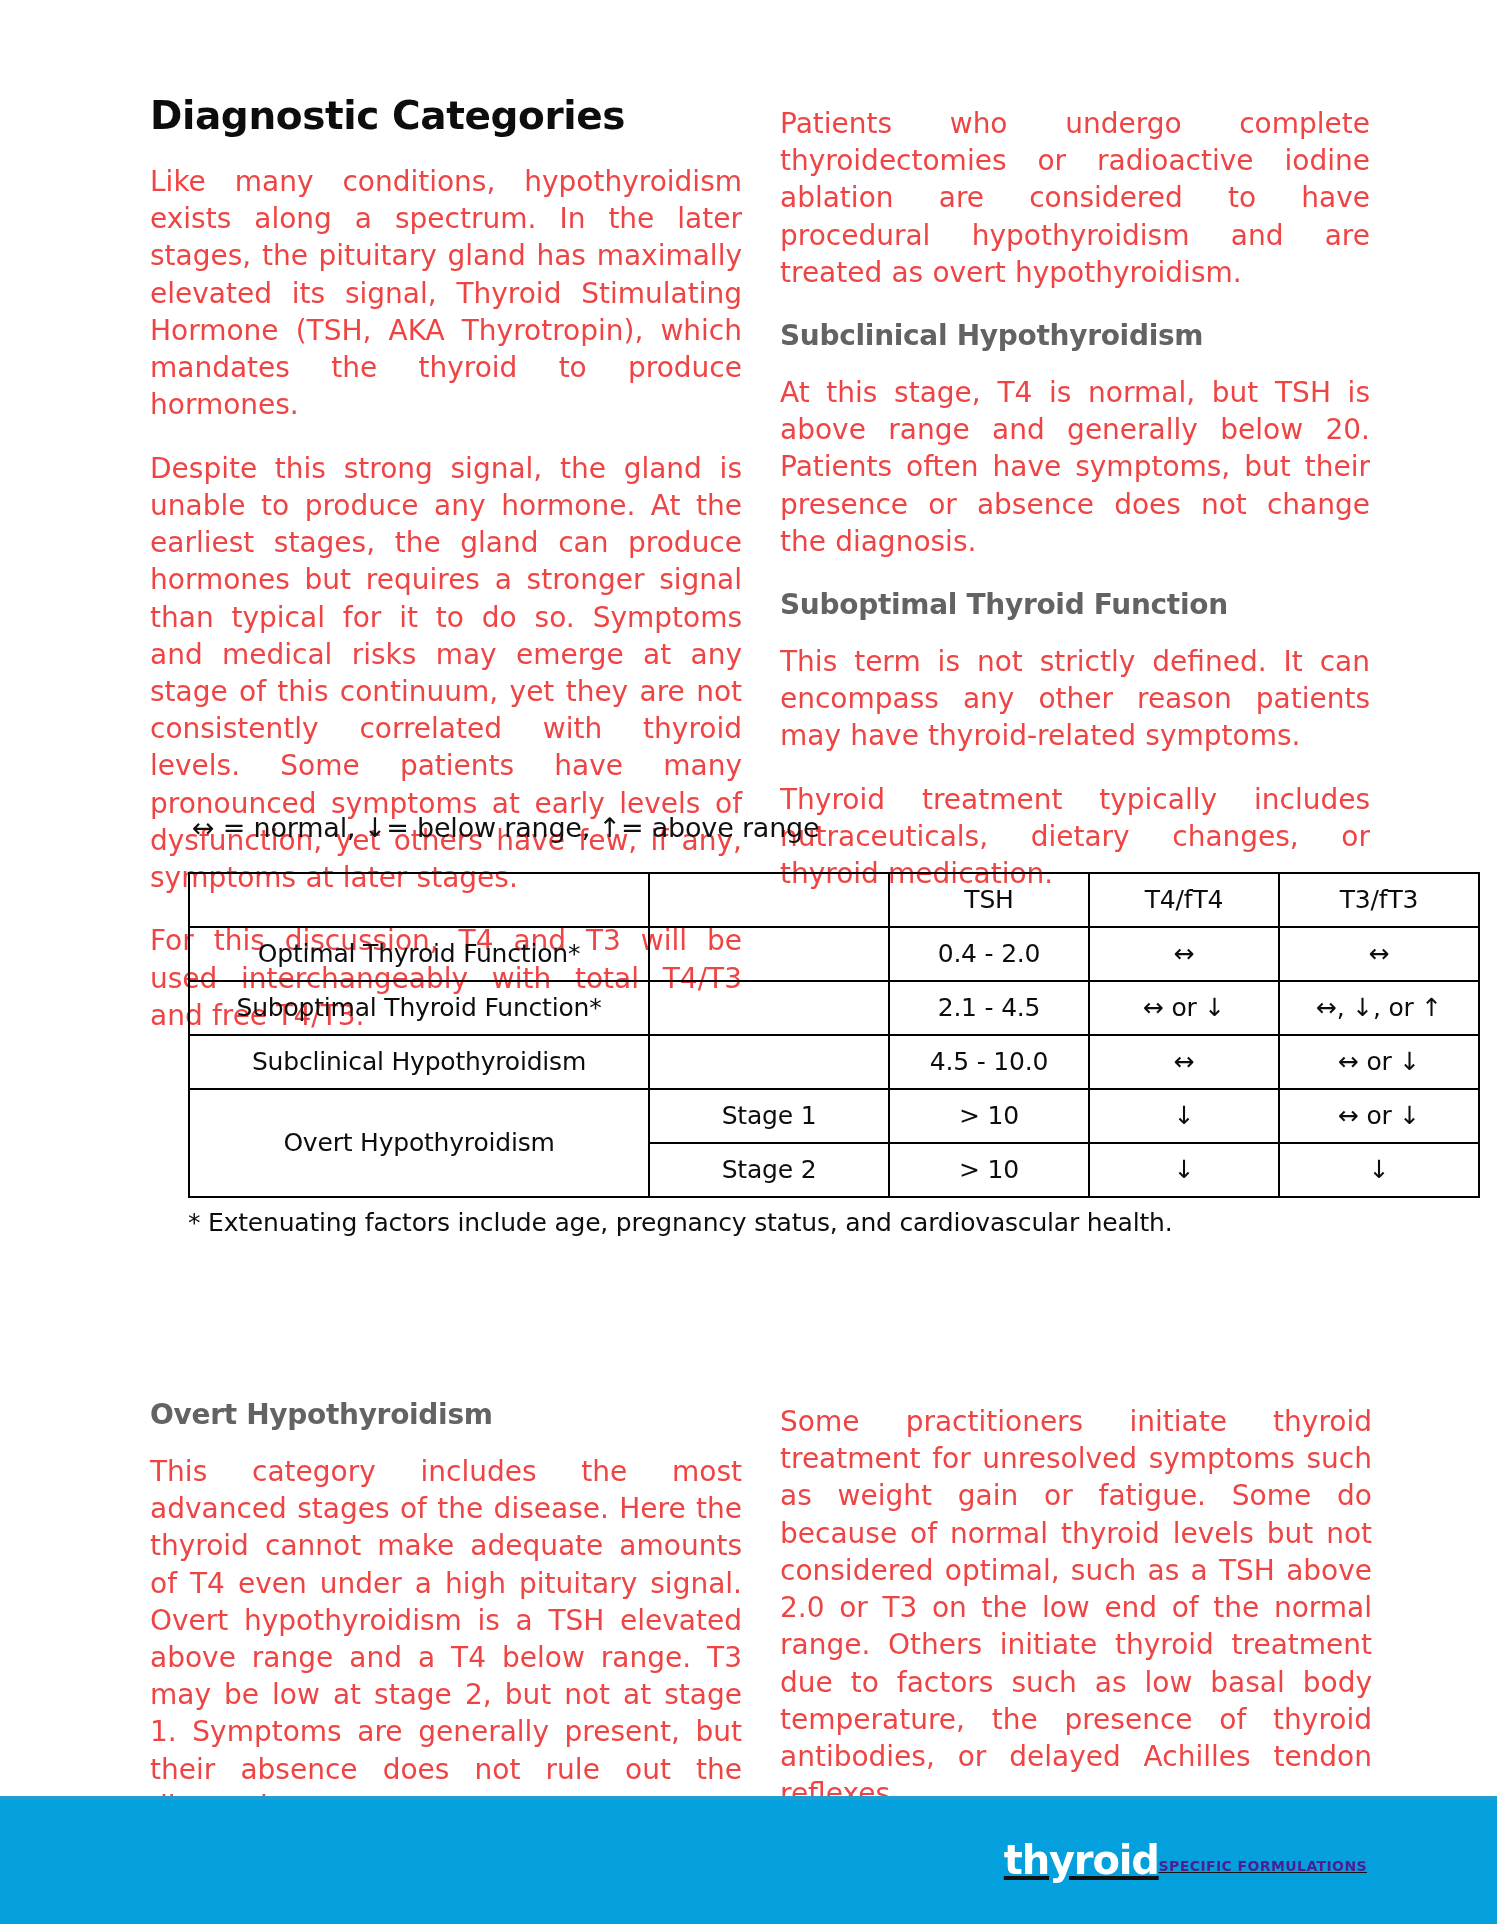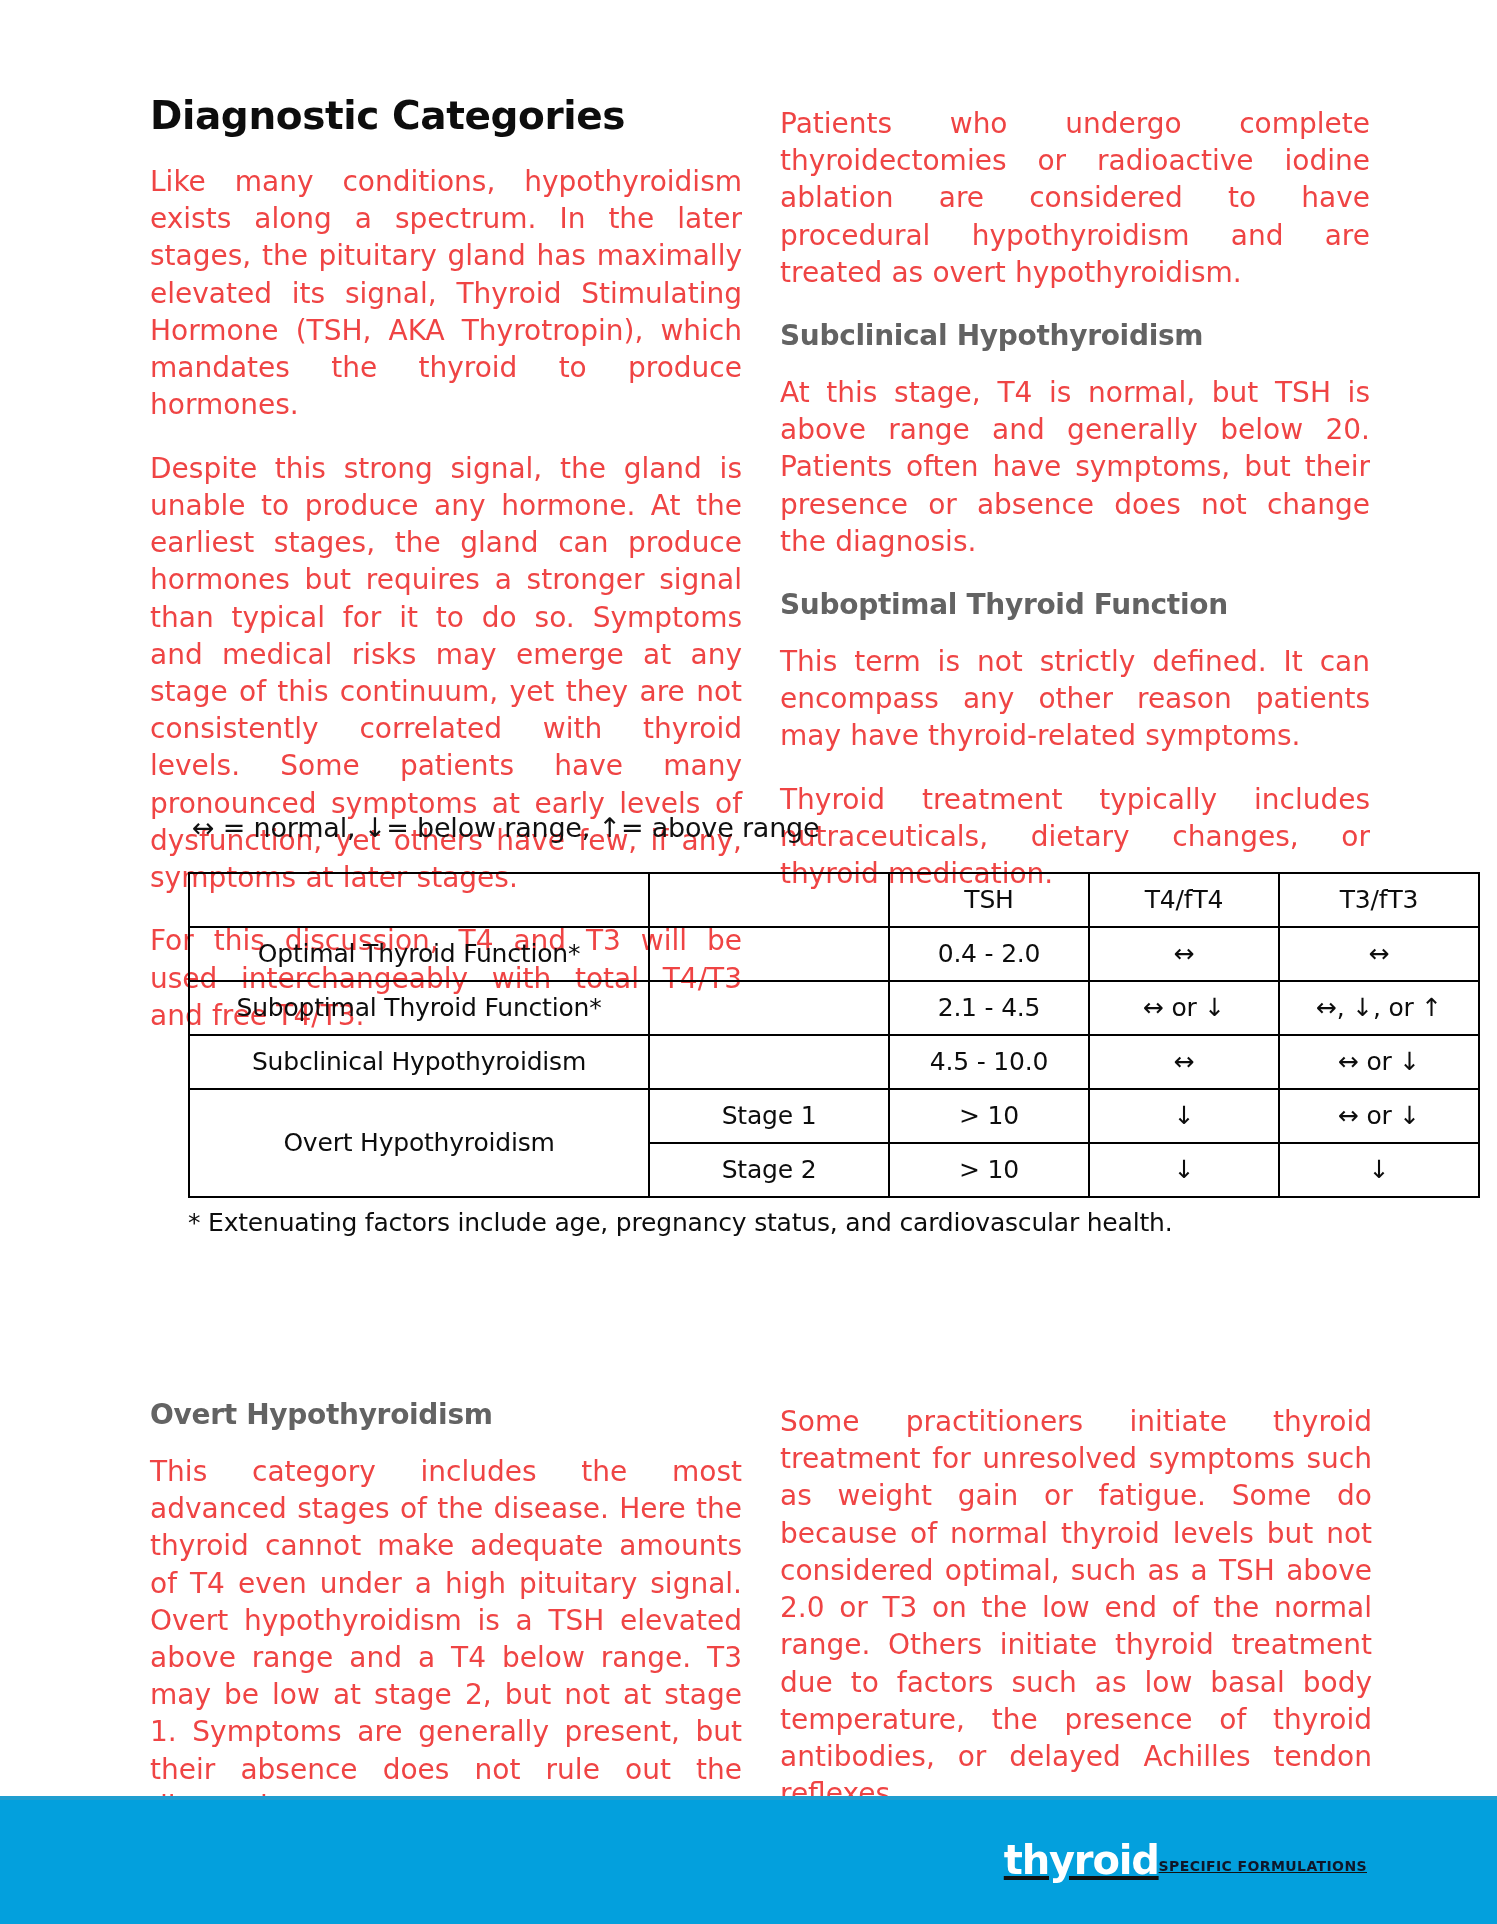--- a/index.html
+++ b/index.html
@@ -185,21 +185,21 @@
     font-size: 40px;
     font-weight: 700;
     color: #ffffff;
     letter-spacing: -1.2px;
     line-height: 1;
   }
   .logo .tag {
     font-family: "DejaVu Sans", sans-serif;
     font-size: 14px;
     font-weight: 700;
-    color: #0f172a;
+    color: #4c1d95;
     letter-spacing: 0.4px;
     line-height: 1;
     transform: translateY(-3px);
   }
 </style>
 </head>
 <body>
 
 <div class="page">
 

